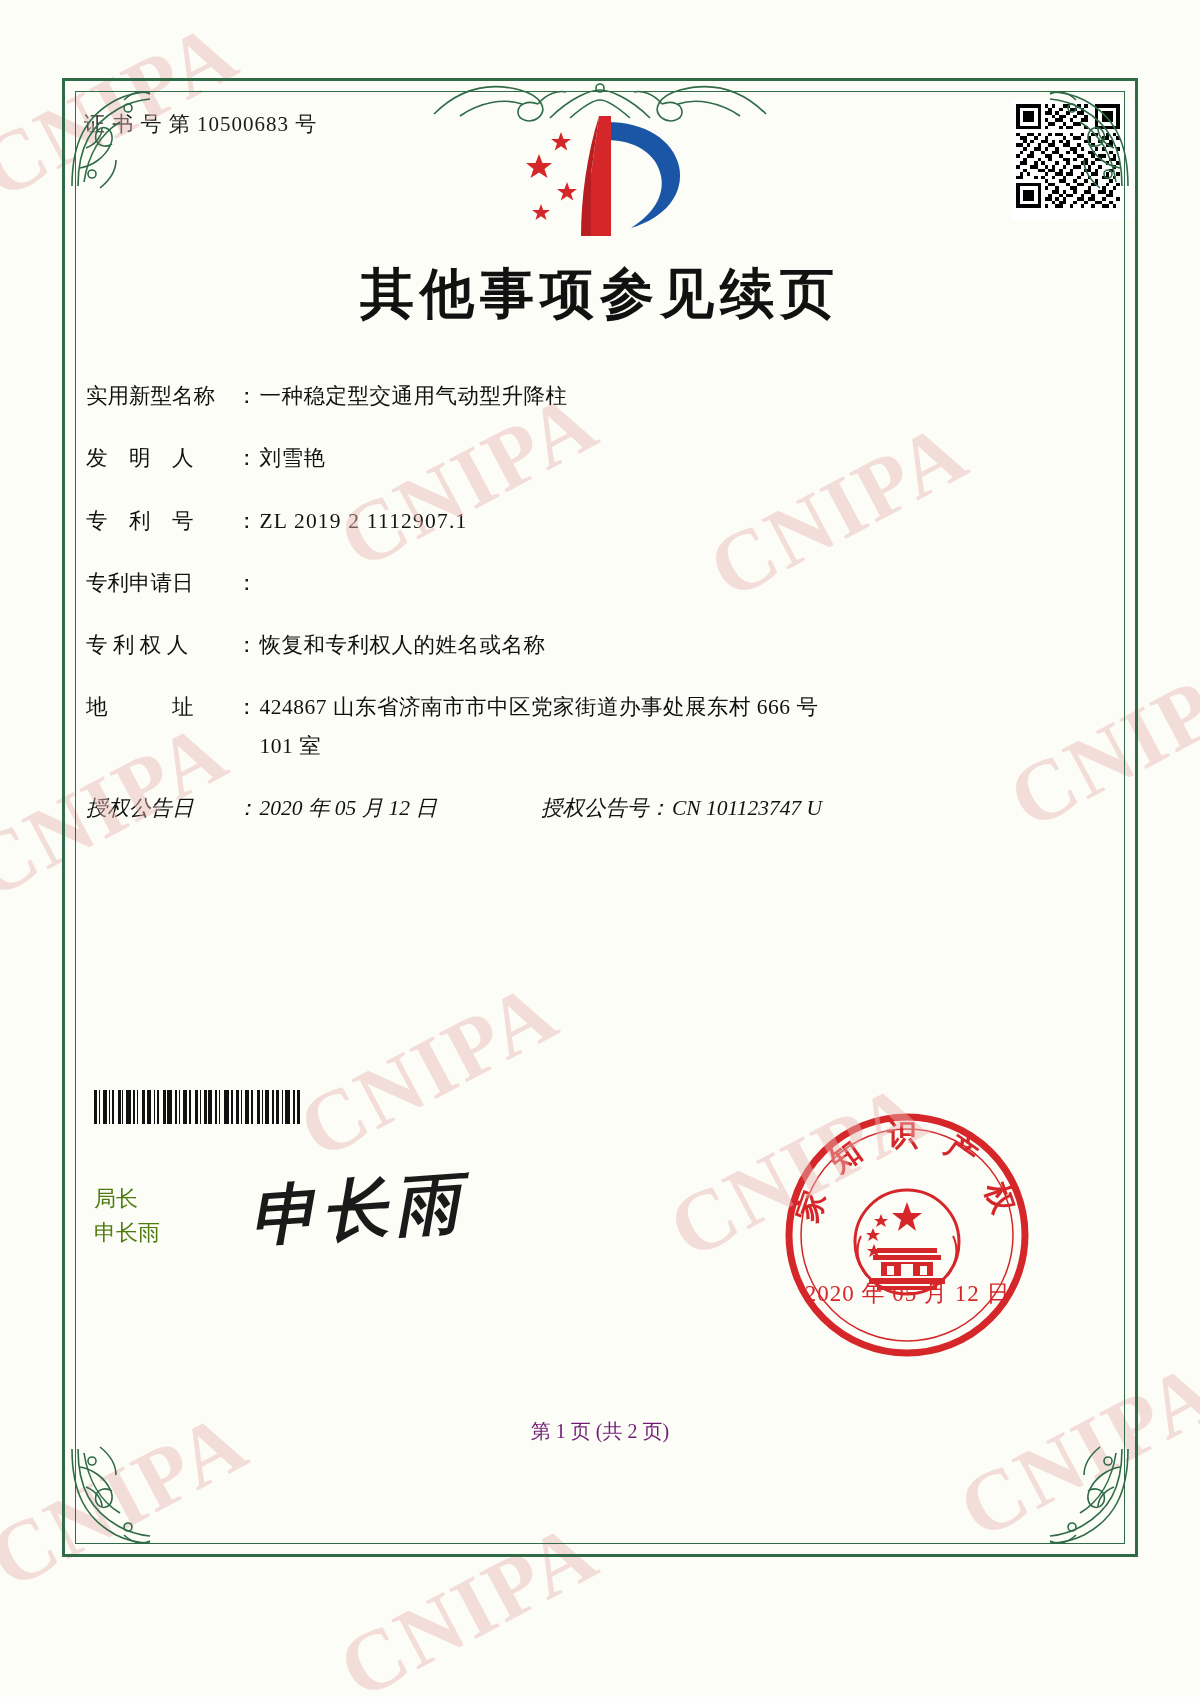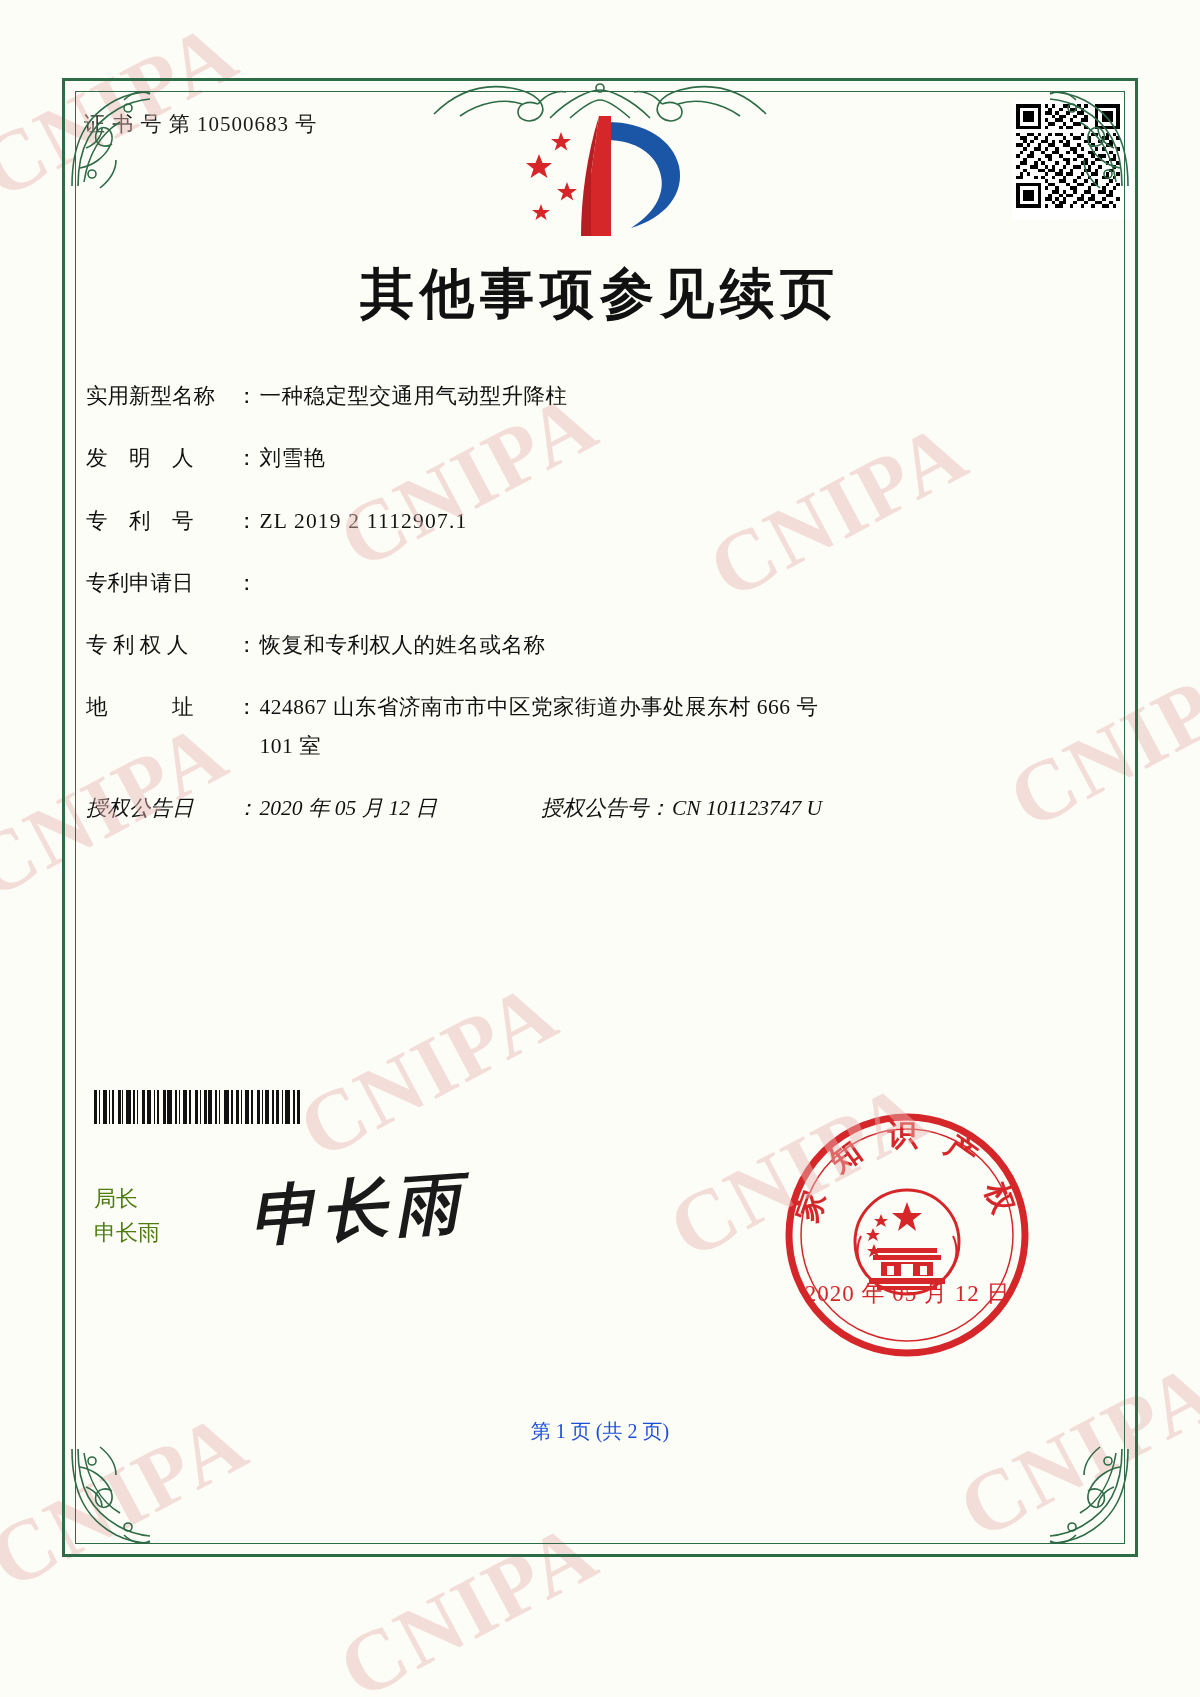--- a/index.html
+++ b/index.html
@@ -233,21 +233,21 @@
     letter-spacing: 1px;
     font-family: "Liberation Serif", serif;
   }
 
   .page-num {
     position: absolute;
     left: 0; right: 0;
     top: 1418px;
     text-align: center;
     font-size: 20px;
-    color: #1d4ed8;
+    color: #701a75;
     z-index: 5;
   }
   .footer-note {
     position: absolute;
     left: 0; right: 0;
     top: 1525px;
     text-align: center;
     font-size: 21px;
     color: #111;
     z-index: 5;

